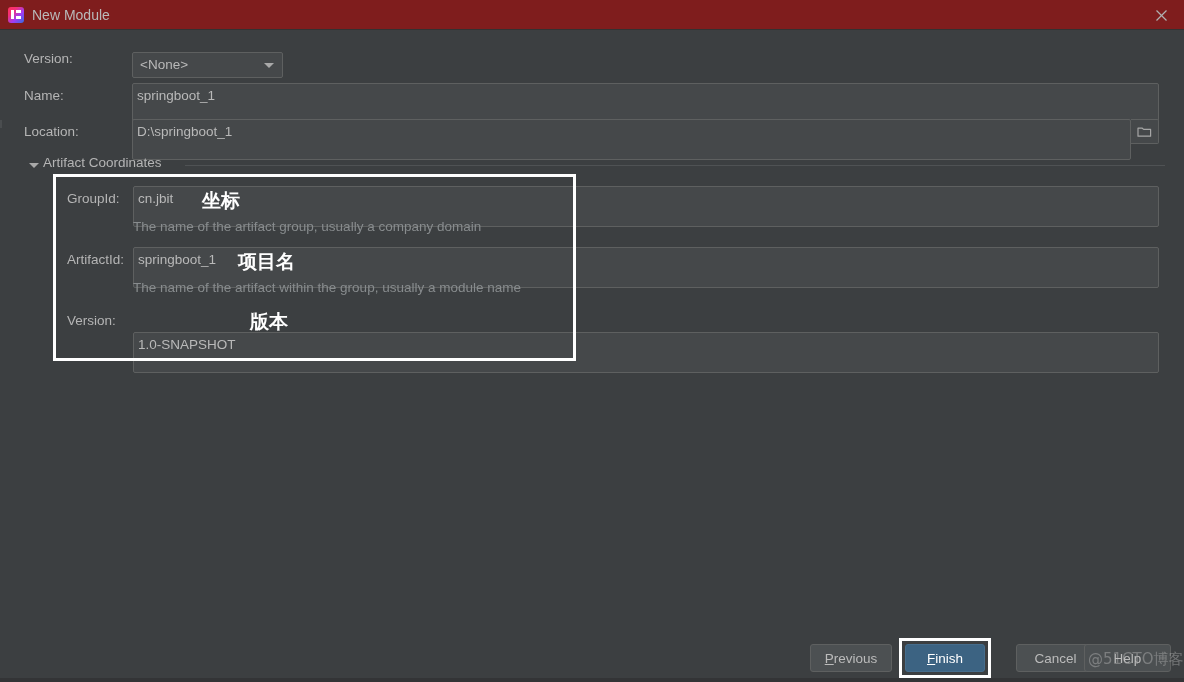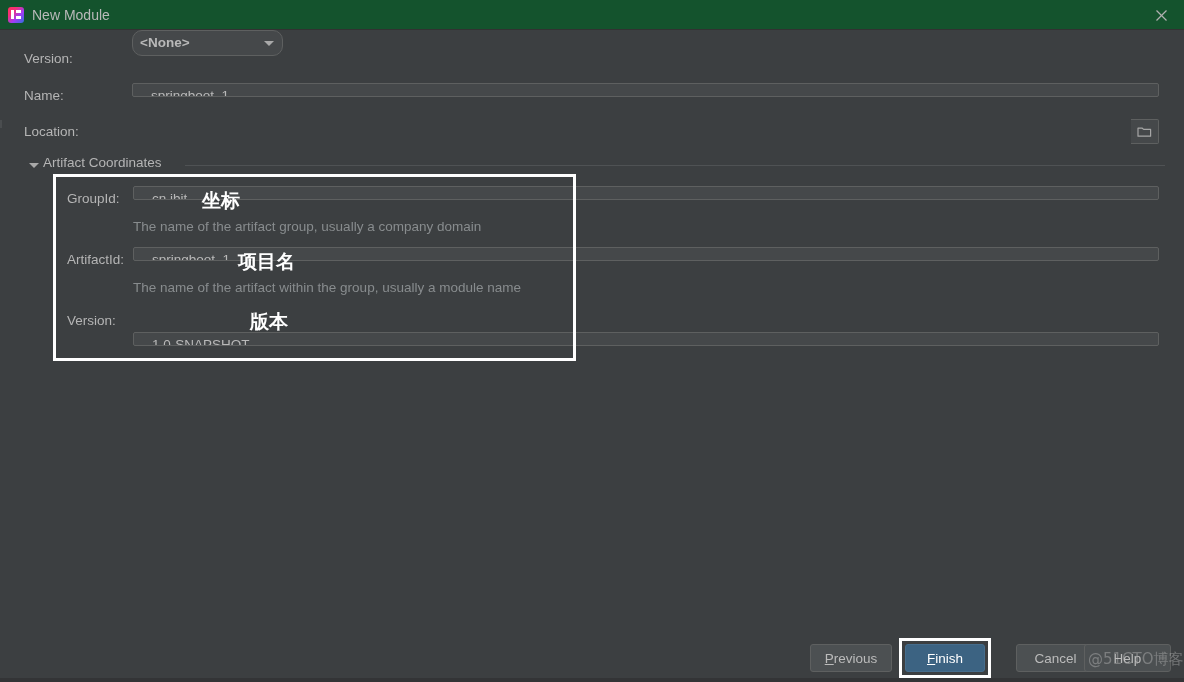--- a/index.html
+++ b/index.html
@@ -18,21 +18,21 @@
     background: #3c3f41;
     color: #bbbbbb;
     -webkit-font-smoothing: antialiased;
   }
 
   
   #titlebar {
     position: absolute;
     top: 0; left: 0;
     width: 1184px; height: 30px;
-    background: #14532d;
+    background: #7f1d1d;
     border-bottom: 1px solid #323232;
     display: flex;
     align-items: center;
   }
   #app-icon {
     position: absolute;
     left: 8px; top: 7px;
     width: 16px; height: 16px;
     border-radius: 3px;
     overflow: hidden;
@@ -78,39 +78,38 @@
     font-size: 13.5px;
     color: #b5b5b5;
     white-space: nowrap;
   }
 
   .textfield {
     position: absolute;
     background: #45484a;
     border: 1px solid #5e6060;
     border-radius: 2px;
-    height: 14px;
+    height: 41px;
     line-height: 23px;
-    padding: 0 18px;
+    padding: 0 4px;
     font-size: 13.5px;
     color: #b9b9b9;
     white-space: nowrap;
     overflow: hidden;
   }
 
   
   #parent-combo {
     position: absolute;
-    left: 132px; top: 30px;
+    left: 132px; top: 52px;
     width: 151px; height: 26px;
     background: #45484a;
     border: 1px solid #5e6060;
-    border-radius: 10px;
-    cursor: pointer;
-    font-weight: bold;
+    border-radius: 2px;
+    cursor: pointer;
   }
   #parent-combo-value {
     position: absolute;
     left: 7px; top: 0;
     height: 24px; line-height: 24px;
     font-size: 13.5px;
     color: #b9b9b9;
   }
   #parent-chevron {
     position: absolute;
@@ -266,20 +265,21 @@
   <div class="row-label" style="left:24px; top:51px;">Version:</div>
   <div id="parent-combo">
     <div id="parent-combo-value">&lt;None&gt;</div>
     <div id="parent-chevron"></div>
   </div>
 
   <div class="row-label" style="left:24px; top:88px;">Name:</div>
   <div class="textfield" style="left:132px; top:83px; width:1027px;">springboot_1</div>
 
   <div class="row-label" style="left:24px; top:124px;">Location:</div>
+  <div class="textfield" style="left:132px; top:119px; width:999px;">D:\springboot_1</div>
   <div id="location-browse">
     <svg width="15" height="13" viewBox="0 0 15 13">
       <path d="M1 3.2 L1 11.2 L13.6 11.2 L13.6 4.4 L6.6 4.4 L5.3 3.2 Z" fill="none" stroke="#a6a6a6" stroke-width="1.2" stroke-linejoin="round"></path>
     </svg>
   </div>
 
   <div id="section-header">
     <div id="section-triangle"></div>
     <div id="section-title">Artifact Coordinates</div>
     <div id="section-rule"></div>

